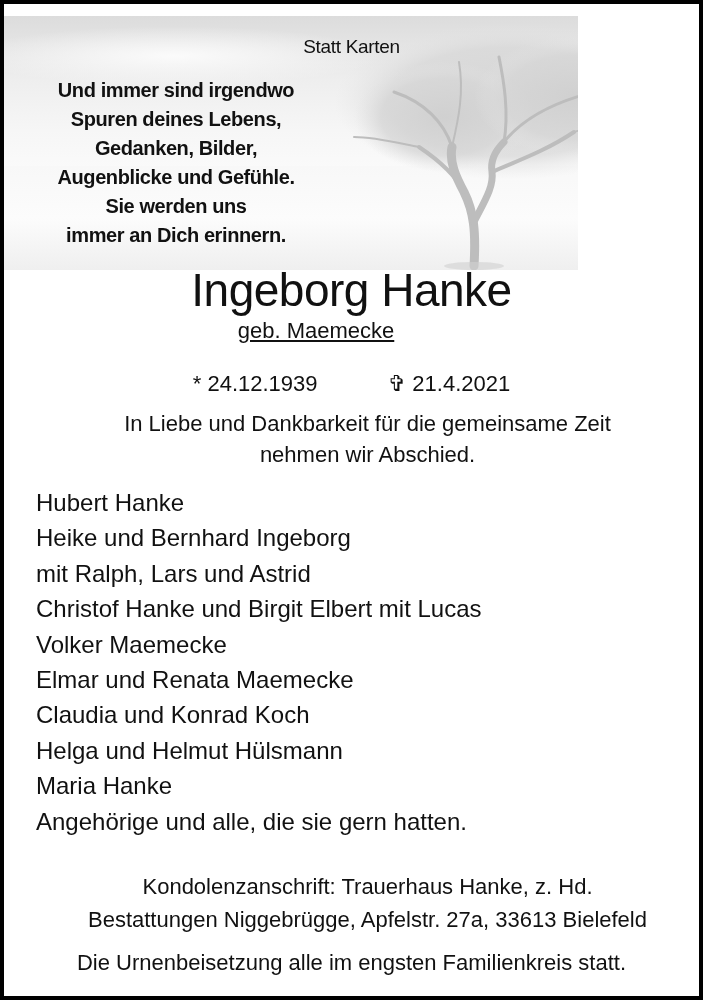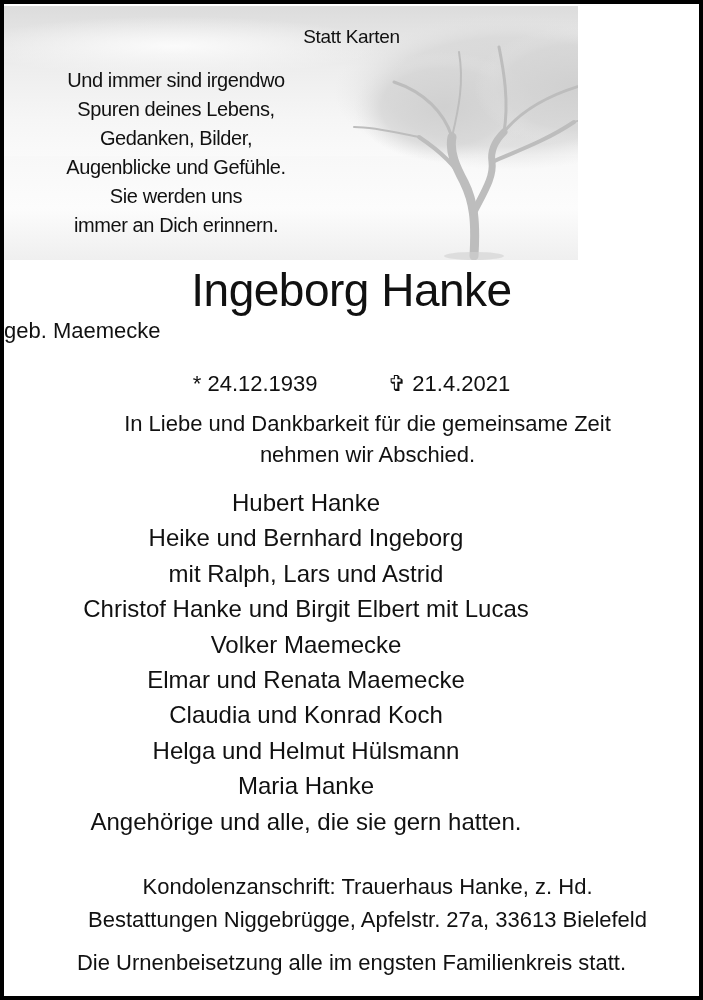--- a/index.html
+++ b/index.html
@@ -3,61 +3,62 @@
   <meta charset="utf-8">
   <style>
     html, body { margin: 0; padding: 0; }
     body { width: 703px; height: 1000px; background: #000; overflow: hidden; }
     .frame {
       position: absolute; left: 4px; top: 4px; width: 695px; height: 992px;
       background: #fff; overflow: hidden;
       font-family: "Liberation Sans", sans-serif; color: #111;
     }
     .header {
-      position: absolute; left: 0; top: 2px; width: 574px; height: 254px;
+      position: absolute; left: 0; top: 12px; width: 574px; height: 254px;
       background: linear-gradient(180deg, #dcdcdc 0%, #eeeeee 25%, #f6f6f6 45%, #fafafa 60%, #f2f2f2 100%);
       overflow: hidden;
     }
     .header .cloud {
       position: absolute; left: -40px; top: 10px; width: 420px; height: 60px;
       background: radial-gradient(ellipse at center, #fbfbfb 0%, rgba(250,250,250,0) 70%);
     }
     .header .ground {
       position: absolute; left: 0; top: 150px; width: 695px; height: 104px;
       background: linear-gradient(180deg, #f8f8f8 0%, #fcfcfc 50%, #efefef 100%);
     }
     .tree { position: absolute; left: 320px; top: 6px; width: 370px; height: 248px; }
     .statt {
       position: absolute; left: 0; width: 695px; top: 20px; text-align: center;
       font-size: 19px; letter-spacing: -0.3px;
     }
     .poem {
       position: absolute; left: 22px; width: 300px; top: 60px; text-align: center;
       font-size: 20px; line-height: 29px; letter-spacing: -0.4px;
     }
-    .poem div { white-space: nowrap; }
+    .poem div { white-space: nowrap; font-weight: bold; }
     .name {
       position: absolute; left: 0; width: 695px; top: 258px; text-align: center;
       font-size: 46px; line-height: 56px; letter-spacing: -0.5px;
     }
     .maiden {
-      position: absolute; left: 0; width: 624px; top: 314px; 
+      position: absolute; left: 0; width: 624px; top: 314px; text-align: center;
       font-size: 22px;
+      text-decoration: underline;
     }
     .dates {
       position: absolute; left: 0; width: 695px; top: 342px; text-align: center;
       font-size: 22px; white-space: nowrap; margin-top: 25px;
     }
     .dates .gap { display: inline-block; width: 58px; }
     .intro {
       position: absolute; left: 0; width: 695px; top: 404px; text-align: center;
       font-size: 22px; line-height: 31px;
     }
     .family {
-      position: absolute; left: 0; width: 572px; top: 481px; text-align: center;
+      position: absolute; left: 0; width: 572px; top: 481px; text-align: left;
       font-size: 24px; line-height: 35.4px;
     }
     .family div, .intro div, .address div { white-space: nowrap; margin-left: 32px; }
     .address {
       position: absolute; left: 0; width: 695px; top: 866px; text-align: center;
       font-size: 22px; line-height: 33px;
     }
     .burial {
       position: absolute; left: 0; width: 695px; top: 946px; text-align: center;
       font-size: 22px; white-space: nowrap;

